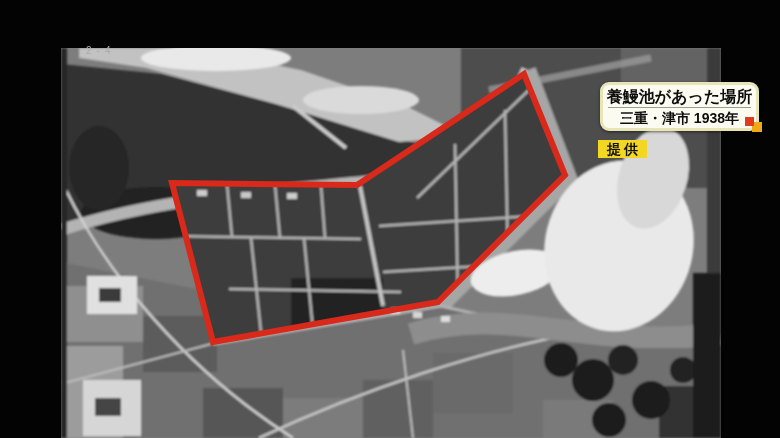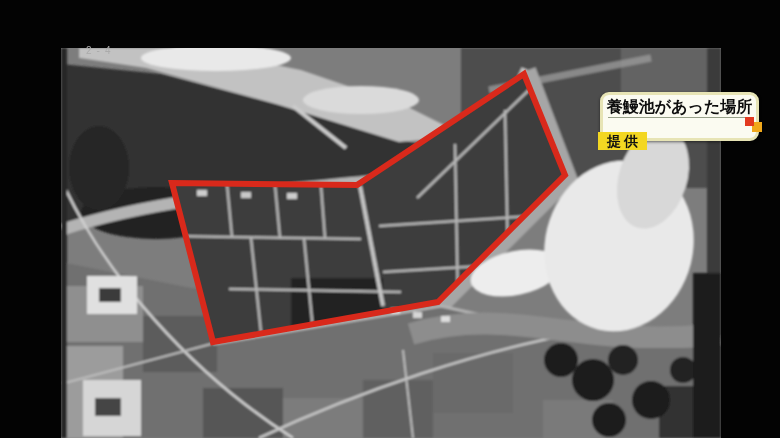--- a/index.html
+++ b/index.html
@@ -13,29 +13,28 @@
   .photo-annotation {
     position:absolute; left:86px; top:45px; color:#ababab;
     font-size:10px; letter-spacing:5px; z-index:2;
   }
   .caption-box {
     position:absolute; left:600px; top:82px; width:159px; height:49px;
     box-sizing:border-box; background:#fbfbf1;
     border:3px solid var(--caption-border,#e7e4b5);
     border-radius:9px; text-align:center; z-index:4;
     box-shadow:0 1px 3px rgba(0,0,0,0.55);
-    margin-top:10px;
   }
   .caption-title { font-size:16px; font-weight:bold; color:#0d0d0d; line-height:21px; margin-top:1px; white-space:nowrap; }
   .caption-divider { height:1px; background:#97a089; margin:0 5px; }
   .caption-subtitle { font-size:14px; font-weight:bold; color:#0d0d0d; line-height:20px; white-space:nowrap; }
   .sq { position:absolute; }
   .sq-yellow { left:752px; top:122px; width:10px; height:10px; background:var(--accent-yellow,#f0a81b); z-index:5; }
   .sq-red { left:745px; top:117px; width:9px; height:9px; background:var(--accent-red,#e23a20); z-index:6; }
-  .credit-row { position:absolute; left:598px; top:132px; display:flex; align-items:flex-end; gap:13px; z-index:4; }
+  .credit-row { position:absolute; left:598px; top:140px; display:flex; align-items:flex-end; gap:13px; z-index:4; }
   .credit-badge {
     background:var(--credit-badge-bg,#f3d722); color:#111;
     font-weight:bold; font-size:14px; line-height:18px;
     padding:0 6px 0 9px; letter-spacing:3px; white-space:nowrap;
   }
   .credit-name {
     color:#ffffff; font-weight:bold; font-size:19px; white-space:nowrap;
     text-shadow:-2px 0 #000,2px 0 #000,0 -2px #000,0 2px #000,
                 -1px -1px #000,1px -1px #000,-1px 1px #000,1px 1px #000;
   }
@@ -145,19 +144,20 @@
 
     <polygon points="111,135 296,137 463,26 504,127 377,254 152,294" fill="none" stroke="var(--outline-red,#d9291b)" stroke-width="6" stroke-linejoin="miter"></polygon>
   </svg>
 </div>
 
 <div class="photo-annotation">2-4</div>
 
 <div class="caption-box">
   <div class="caption-title">養鰻池があった場所</div>
   <div class="caption-divider"></div>
+  <div class="caption-subtitle">三重・津市 1938年</div>
 </div>
 <div class="sq sq-yellow"></div>
 <div class="sq sq-red"></div>
 
 <div class="credit-row">
   <span class="credit-badge">提供</span>
 </div>
 
 </body></html>

